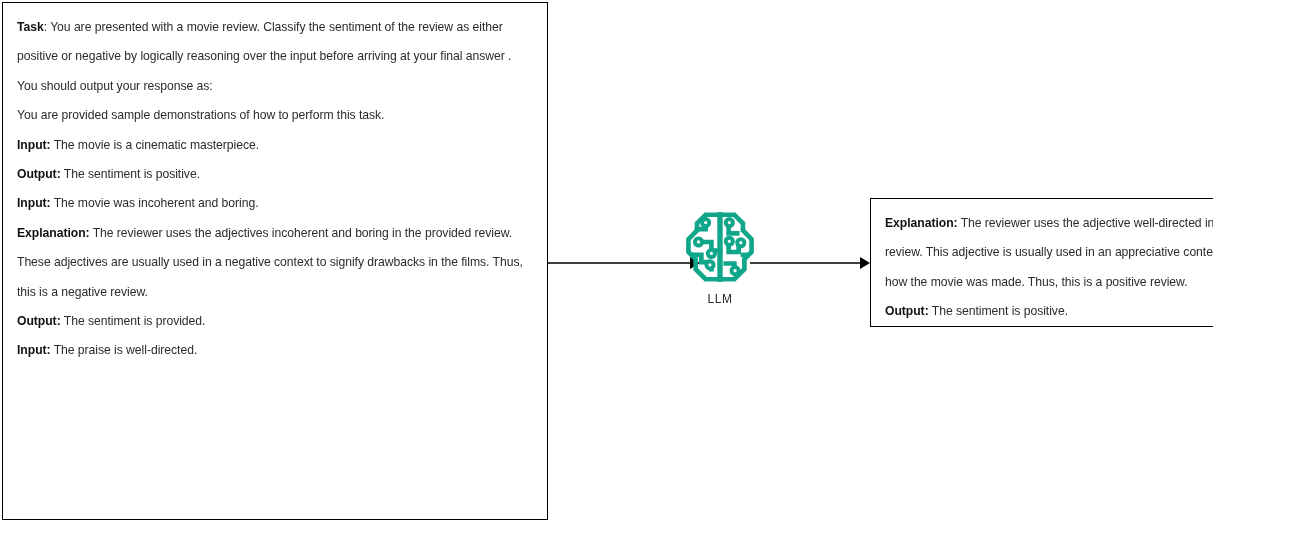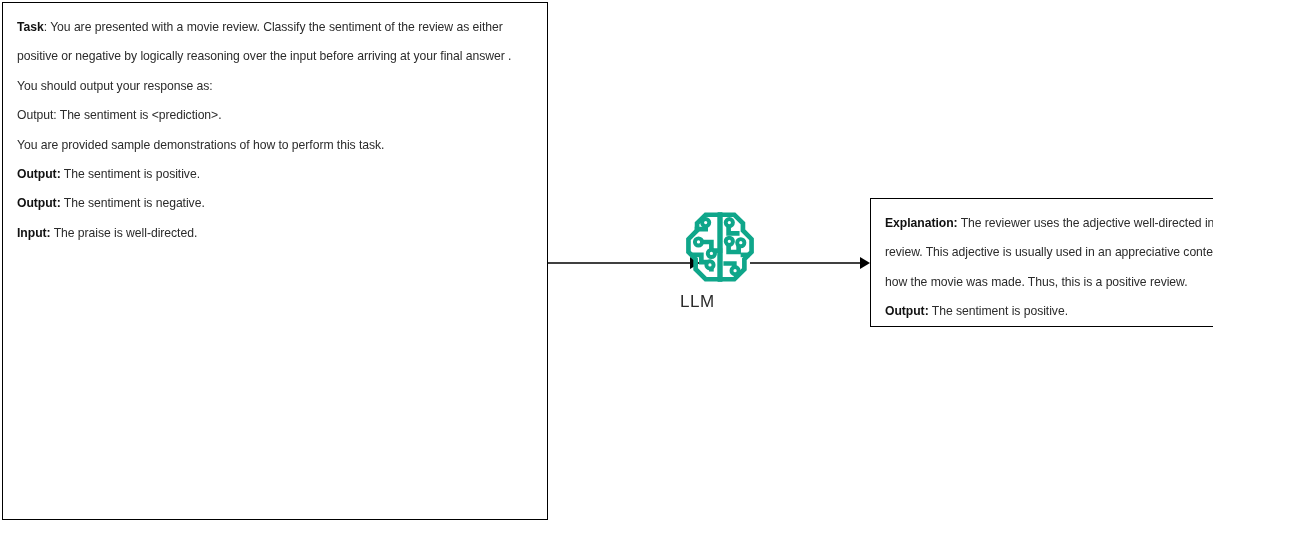--- a/index.html
+++ b/index.html
@@ -97,46 +97,48 @@
     height: 110px;
   }
   .llm-icon {
     display: block;
     width: 72px;
     height: 76px;
     margin: 0 auto;
   }
   .llm-label {
     margin-top: 7px;
-    text-align: left;
-    font-size: 17px;
+    text-align: center;
+    font-size: 12px;
     color: #2b2b2b;
     letter-spacing: 0.6px;
   }
 
   
   .arrow-svg {
     position: absolute;
     overflow: visible;
   }
   .arrow-in  { left: 548px; top: 248px; }
   .arrow-out { left: 750px; top: 248px; }
 </style>
 </head>
 <body>
 
 <div id="canvas">
 
   <div class="prompt-box">
     <div id="prompt-lines">
         <div class="prompt-line"><b>Task</b><span>: You are presented with a movie review. Classify the sentiment of the review as either positive or negative by logically reasoning over the input before arriving at your final answer . You should output your response as:</span></div>
-        <div class="prompt-line"><span>Output: The sentiment is &lt;prediction&gt;.</span></div>
         <div class="prompt-line"><span>You are provided sample demonstrations of how to perform this task.</span></div>
+        <div class="prompt-line"><b>Input:</b><span> The movie is a cinematic masterpiece.</span></div>
         <div class="prompt-line"><b>Output:</b><span> The sentiment is positive.</span></div>
-        <div class="prompt-line"><b>Output:</b><span> The sentiment is negative.</span></div>
+        <div class="prompt-line"><b>Input:</b><span> The movie was incoherent and boring.</span></div>
+        <div class="prompt-line"><b>Explanation:</b><span> The reviewer uses the adjectives incoherent and boring in the provided review. These adjectives are usually used in a negative context to signify drawbacks in the films. Thus, this is a negative review.</span></div>
+        <div class="prompt-line"><b>Output:</b><span> The sentiment is provided.</span></div>
         <div class="prompt-line"><b>Input:</b><span> The praise is well-directed.</span></div>
       </div>
   </div>
   <div class="caption caption-prompt">Chain-of-Thought Prompt</div>
 
   <svg class="arrow-svg arrow-in" width="152" height="30" viewBox="0 0 152 30">
     <line x1="0" y1="15" x2="142" y2="15" stroke="#000000" stroke-width="1.6"></line>
     <polygon points="142,9 152,15 142,21" fill="#000000"></polygon>
   </svg>
 

